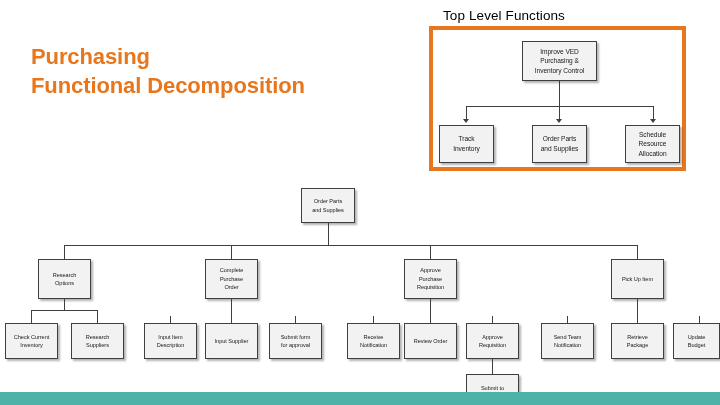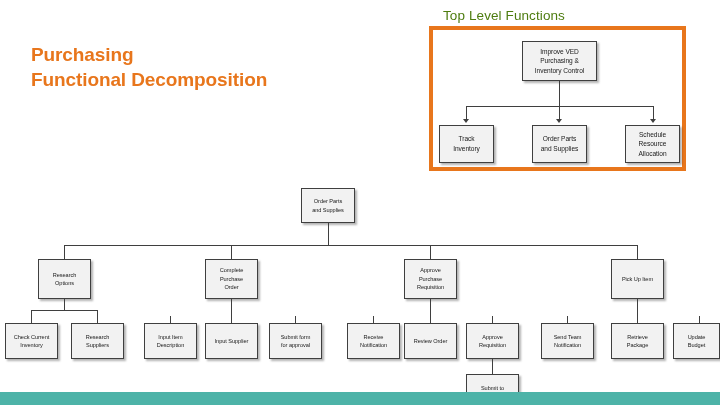--- a/index.html
+++ b/index.html
@@ -23,34 +23,34 @@
     overflow: hidden;
   }
 
   
   .slide-title {
     position: absolute;
     left: 31px;
     top: 43px;
     width: 420px;
     color: #E8761C;
-    font-size: 19px;
+    font-size: 22px;
     font-weight: bold;
     line-height: 1.30;
     letter-spacing: -0.1px;
     white-space: pre-line;
     z-index: 2;
   }
 
   
   .callout-caption {
     position: absolute;
     left: 443px;
     top: 9px;
-    color: #4d7c0f;
+    color: #000000;
     font-size: 13.5px;
     line-height: 1.1;
     letter-spacing: 0.1px;
     white-space: nowrap;
     z-index: 4;
   }
   .callout-box {
     position: absolute;
     left: 429px;
     top: 26px;

